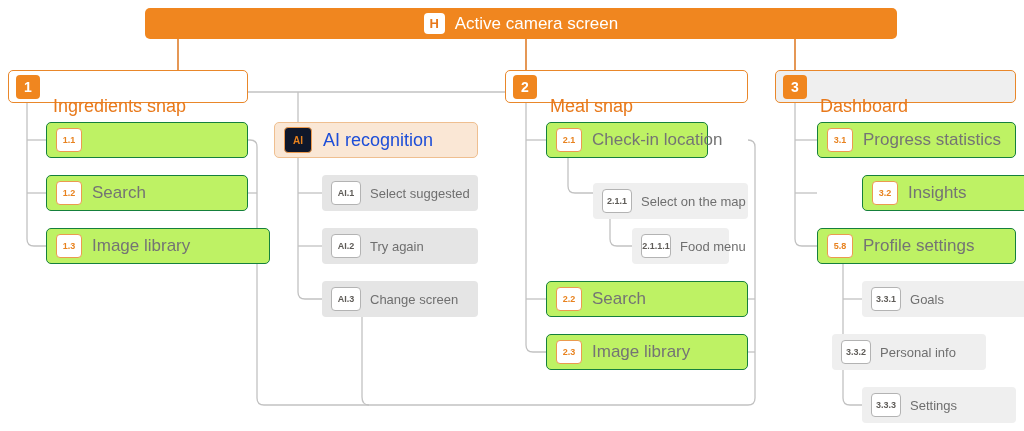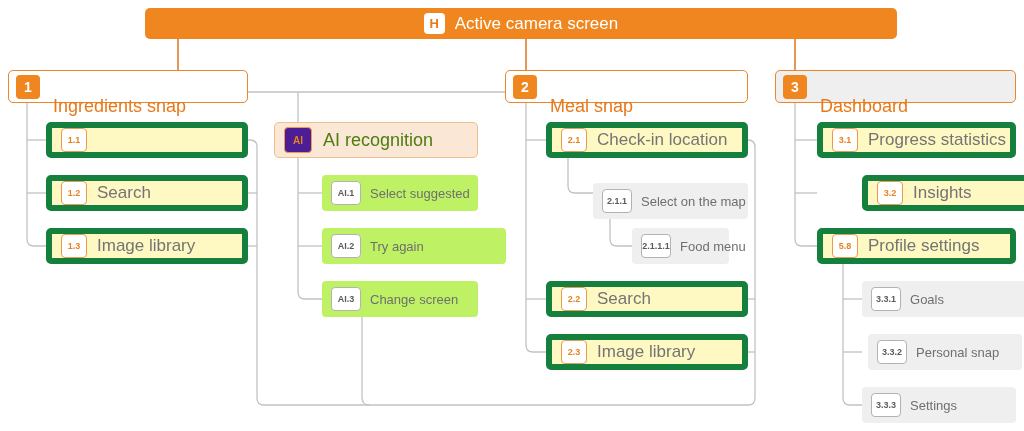--- a/index.html
+++ b/index.html
@@ -35,50 +35,50 @@
   .cat.graybg{background:#EFEFEF;}
   .cat .b1{
     min-width:24px;height:24px;background:#F0861F;border-radius:4px;
     color:#ffffff;font-size:14px;font-weight:bold;
     display:inline-flex;align-items:center;justify-content:center;
   }
   .cat .lbl{color:#E8791B;font-size:18px;margin-top:40px;}
 
   
   .sub{
-    height:36px;background:#fef9c3;border:6px solid #15803d;
+    height:36px;background:#bef264;border:1px solid #15803d;
     border-radius:5px;padding-left:9px;gap:10px;
   }
   .sub .b2{
     min-width:16px;height:22px;padding:0 4px;background:#ffffff;
     border:1px solid #EB9A4F;border-radius:4px;
     color:#E8821E;font-size:9px;font-weight:bold;
     display:inline-flex;align-items:center;justify-content:center;
   }
   .sub .lbl{color:#747474;font-size:17px;white-space:nowrap;}
 
   
   .aimain{
     height:36px;background:#FAE7D5;border:1px solid #EFBF90;
     border-radius:5px;padding-left:9px;gap:11px;
   }
   .aimain .b2{
-    min-width:18px;height:24px;padding:0 4px;background:#4c1d95;
+    min-width:18px;height:24px;padding:0 4px;background:#0f172a;
     border:1px solid #EB9A4F;border-radius:4px;
     color:#E8821E;font-size:10px;font-weight:bold;
     display:inline-flex;align-items:center;justify-content:center;
   }
-  .aimain .lbl{color:#4d7c0f;font-size:18px;white-space:nowrap;}
+  .aimain .lbl{color:#1d4ed8;font-size:18px;white-space:nowrap;}
 
   
   .leaf{
     height:36px;background:#EFEFEF;border-radius:4px;
     padding-left:9px;gap:9px;
   }
-  .leaf.peach{background:#bef264;}
+  .leaf.peach{background:#e5e5e5;}
   .leaf .b3{
     min-width:20px;height:22px;padding:0 4px;background:#ffffff;
     border:1px solid #B3B3B3;border-radius:4px;
     color:#5E5B57;font-size:9px;font-weight:bold;
     display:inline-flex;align-items:center;justify-content:center;
   }
   .leaf .lbl{color:#6F6F6F;font-size:13px;white-space:nowrap;}
 </style>
 </head>
 <body>
@@ -138,47 +138,47 @@
     <span class="b1">1</span>
     <span class="lbl">Ingredients snap</span>
   </div>
   <div class="node sub" style="left:46px;top:122px;width:202px">
     <span class="b2">1.1</span>
   </div>
   <div class="node sub" style="left:46px;top:175px;width:202px">
     <span class="b2">1.2</span>
     <span class="lbl">Search</span>
   </div>
-  <div class="node sub" style="left:46px;top:228px;width:202px">
+  <div class="node sub" style="left:46px;top:228px;width:224px">
     <span class="b2">1.3</span>
     <span class="lbl">Image library</span>
   </div>
 
   <div class="node aimain" style="left:274px;top:122px;width:204px">
     <span class="b2">AI</span>
     <span class="lbl">AI recognition</span>
   </div>
   <div class="node leaf peach" style="left:322px;top:175px;width:156px">
     <span class="b3">AI.1</span>
     <span class="lbl">Select suggested</span>
   </div>
-  <div class="node leaf peach" style="left:322px;top:228px;width:184px">
+  <div class="node leaf peach" style="left:322px;top:228px;width:156px">
     <span class="b3">AI.2</span>
     <span class="lbl">Try again</span>
   </div>
   <div class="node leaf peach" style="left:322px;top:281px;width:156px">
     <span class="b3">AI.3</span>
     <span class="lbl">Change screen</span>
   </div>
 
   <div class="node cat" style="left:505px;top:70px;width:243px">
     <span class="b1">2</span>
     <span class="lbl">Meal snap</span>
   </div>
-  <div class="node sub" style="left:546px;top:122px;width:202px">
+  <div class="node sub" style="left:546px;top:122px;width:162px">
     <span class="b2">2.1</span>
     <span class="lbl">Check-in location</span>
   </div>
   <div class="node leaf" style="left:593px;top:183px;width:155px">
     <span class="b3">2.1.1</span>
     <span class="lbl">Select on the map</span>
   </div>
   <div class="node leaf" style="left:632px;top:228px;width:97px">
     <span class="b3">2.1.1.1</span>
     <span class="lbl">Food menu</span>
@@ -205,22 +205,22 @@
     <span class="lbl">Insights</span>
   </div>
   <div class="node sub" style="left:817px;top:228px;width:199px">
     <span class="b2">5.8</span>
     <span class="lbl">Profile settings</span>
   </div>
   <div class="node leaf" style="left:862px;top:281px;width:172px">
     <span class="b3">3.3.1</span>
     <span class="lbl">Goals</span>
   </div>
-  <div class="node leaf" style="left:868px;top:334px;width:154px">
+  <div class="node leaf" style="left:832px;top:334px;width:154px">
     <span class="b3">3.3.2</span>
-    <span class="lbl">Personal snap</span>
+    <span class="lbl">Personal info</span>
   </div>
   <div class="node leaf" style="left:862px;top:387px;width:154px">
     <span class="b3">3.3.3</span>
     <span class="lbl">Settings</span>
   </div>
 
 </div>
 
 </body></html>

